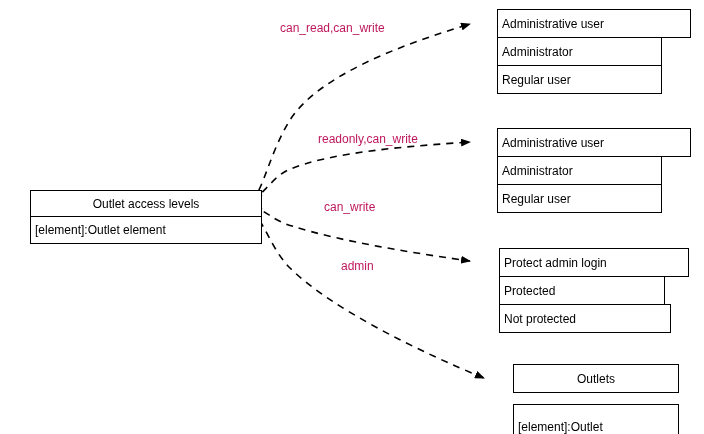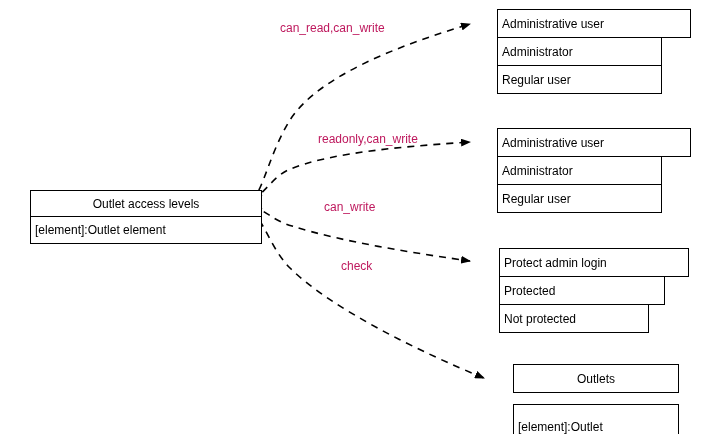--- a/index.html
+++ b/index.html
@@ -87,29 +87,29 @@
 
   <div class="node" style="left:497px; top:128px; width:194px; height:85px;">
     <div class="rec-row left" style="left:0px; top:0px; width:194px; height:29px;">Administrative user</div>
     <div class="rec-row left" style="left:0px; top:28px; width:165px; height:29px;">Administrator</div>
     <div class="rec-row left" style="left:0px; top:56px; width:165px; height:29px;">Regular user</div>
   </div>
 
   <div class="node" style="left:499px; top:248px; width:190px; height:85px;">
     <div class="rec-row left" style="left:0px; top:0px; width:190px; height:29px;">Protect admin login</div>
     <div class="rec-row left" style="left:0px; top:28px; width:166px; height:29px;">Protected</div>
-    <div class="rec-row left" style="left:0px; top:56px; width:150px; height:29px;">Not protected</div>
+    <div class="rec-row left" style="left:0px; top:56px; width:172px; height:29px;">Not protected</div>
   </div>
 
   <div class="node" style="left:513px; top:364px; width:166px; height:56px;padding-left:24px;">
     <div class="rec-row center" style="left:0px; top:0px; width:166px; height:29px;">Outlets</div>
     <div class="rec-row left" style="left:0px; top:40px; width:166px; height:45px;">[element]:Outlet</div>
   </div>
 
   <div class="edge-label" style="left:280px; top:22px;">can_read,can_write</div>
 
   <div class="edge-label" style="left:286px; top:133px;margin-left:32px;">readonly,can_write</div>
 
   <div class="edge-label" style="left:324px; top:201px;text-align:center;">can_write</div>
 
-  <div class="edge-label" style="left:341px; top:260px;">check</div>
+  <div class="edge-label" style="left:341px; top:260px;">admin</div>
 
 </div>
 
 </body></html>

